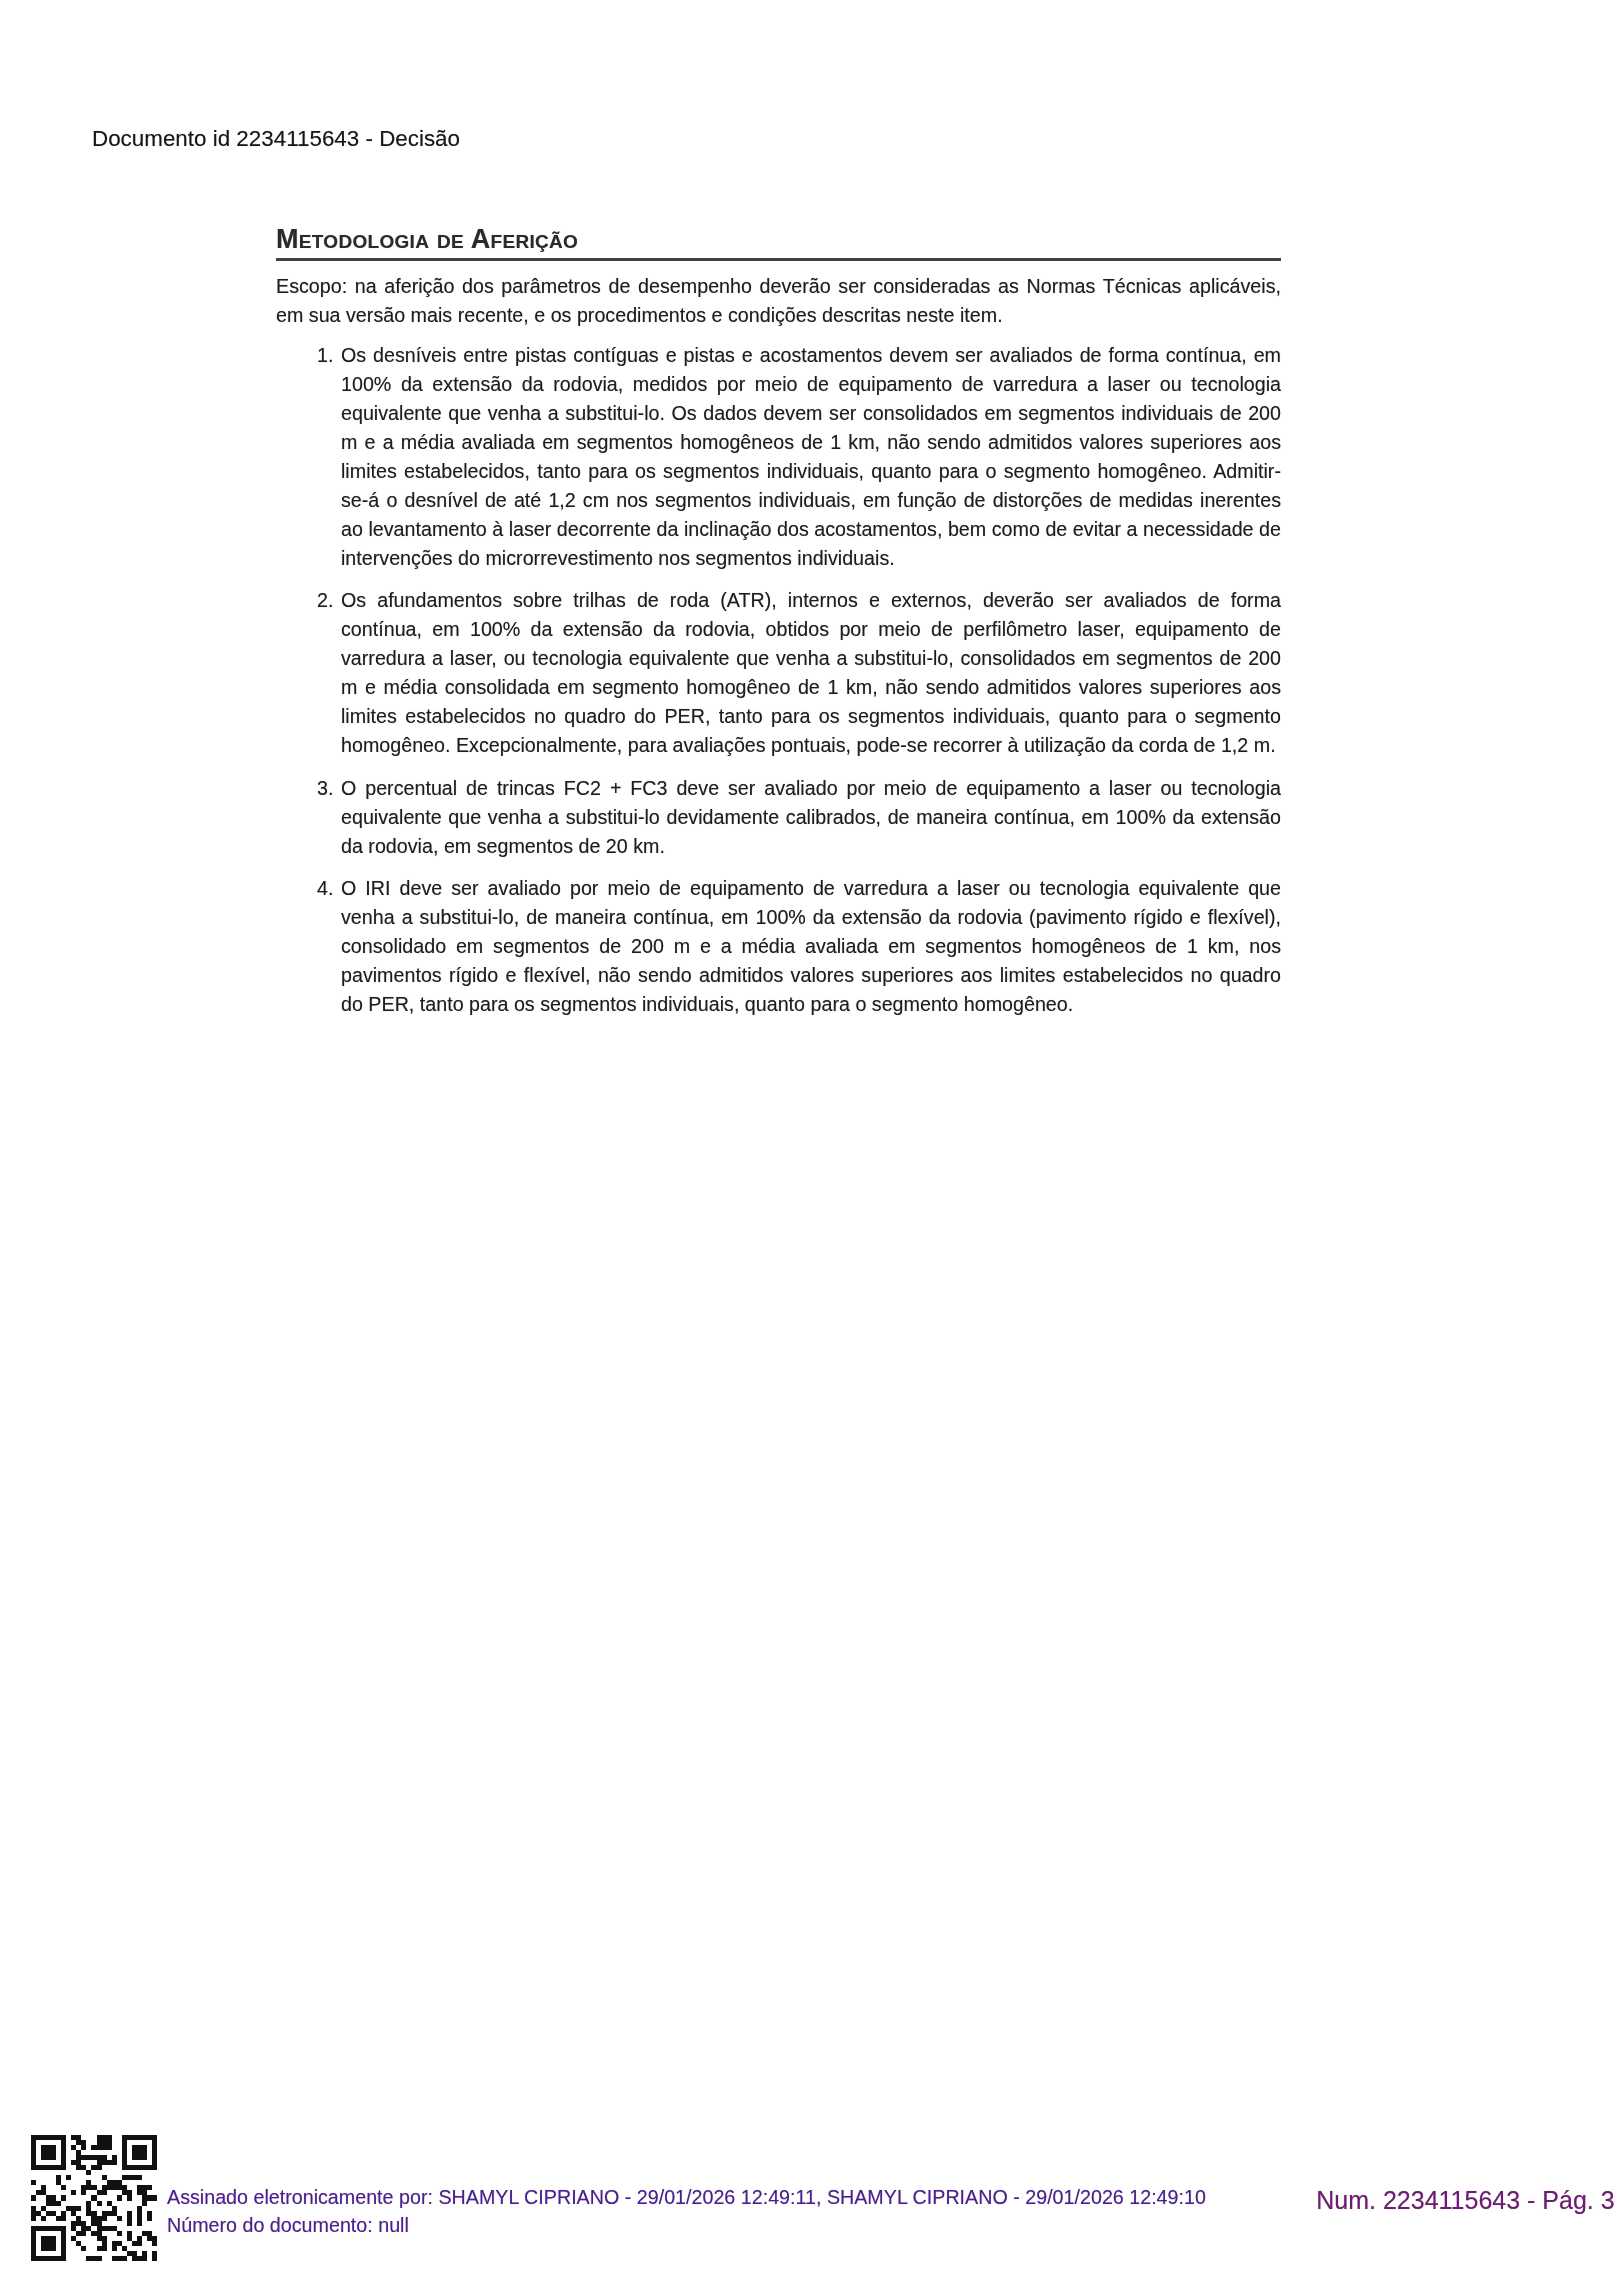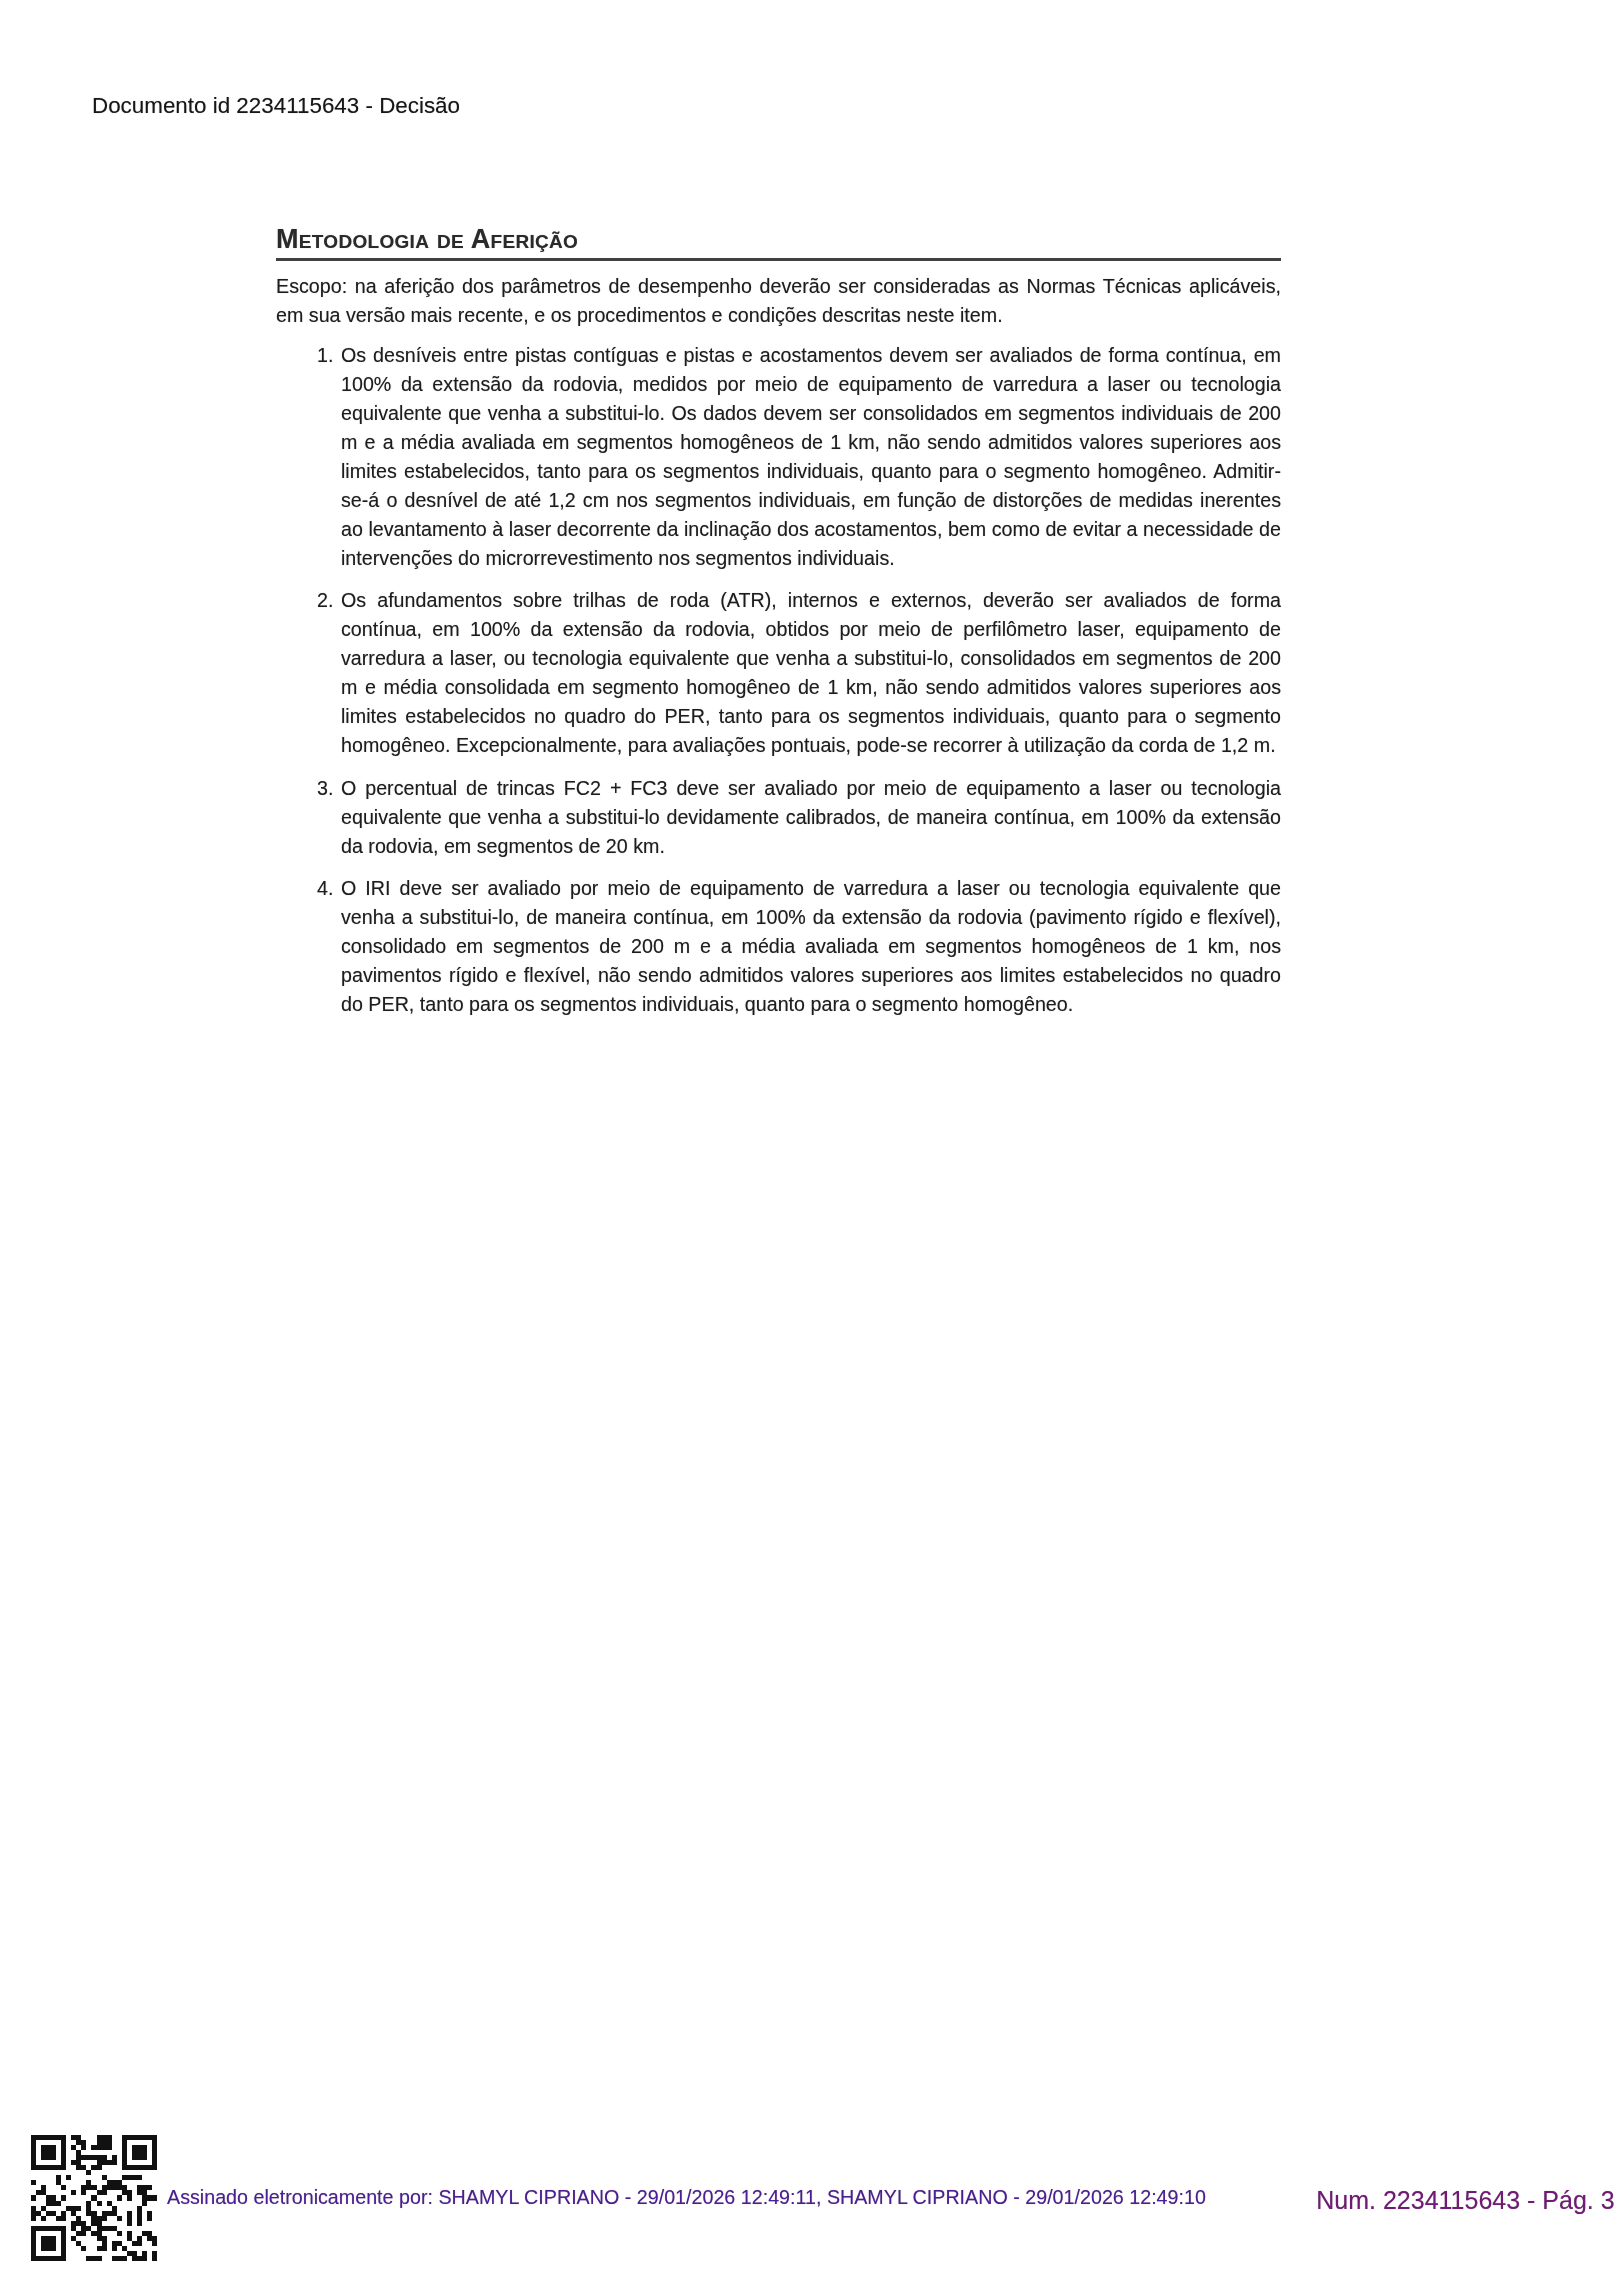--- a/index.html
+++ b/index.html
@@ -15,21 +15,21 @@
     font-family: "Liberation Sans", "DejaVu Sans", sans-serif;
     color: #1d1d1d;
     -webkit-font-smoothing: antialiased;
   }
   .scan-text {
     text-shadow: 0 0 0.9px rgba(45,45,45,0.45);
   }
   .doc-header {
     position: absolute;
     left: 92px;
-    top: 92px;
+    top: 125px;
     font-size: 22.4px;
     line-height: 27px;
     color: #161616;
     white-space: nowrap;
   }
   .content {
     position: absolute;
     left: 276px;
     top: 224px;
     width: 1005px;
@@ -332,16 +332,17 @@
       <rect x="19" y="1" width="5" height="5" fill="#ffffff"></rect>
       <rect x="20" y="2" width="3" height="3" fill="#111111"></rect>
       <rect x="0" y="18" width="7" height="7" fill="#111111"></rect>
       <rect x="1" y="19" width="5" height="5" fill="#ffffff"></rect>
       <rect x="2" y="20" width="3" height="3" fill="#111111"></rect>
     </svg>
 </div>
 
 <div class="footer-meta scan-text">
   <div>Assinado eletronicamente por: SHAMYL CIPRIANO - 29/01/2026 12:49:11, SHAMYL CIPRIANO - 29/01/2026 12:49:10</div>
+  <div>Número do documento: null</div>
 </div>
 
 <div class="page-ref scan-text">Num. 2234115643 - Pág. 3</div>
 
 
 </body></html>

